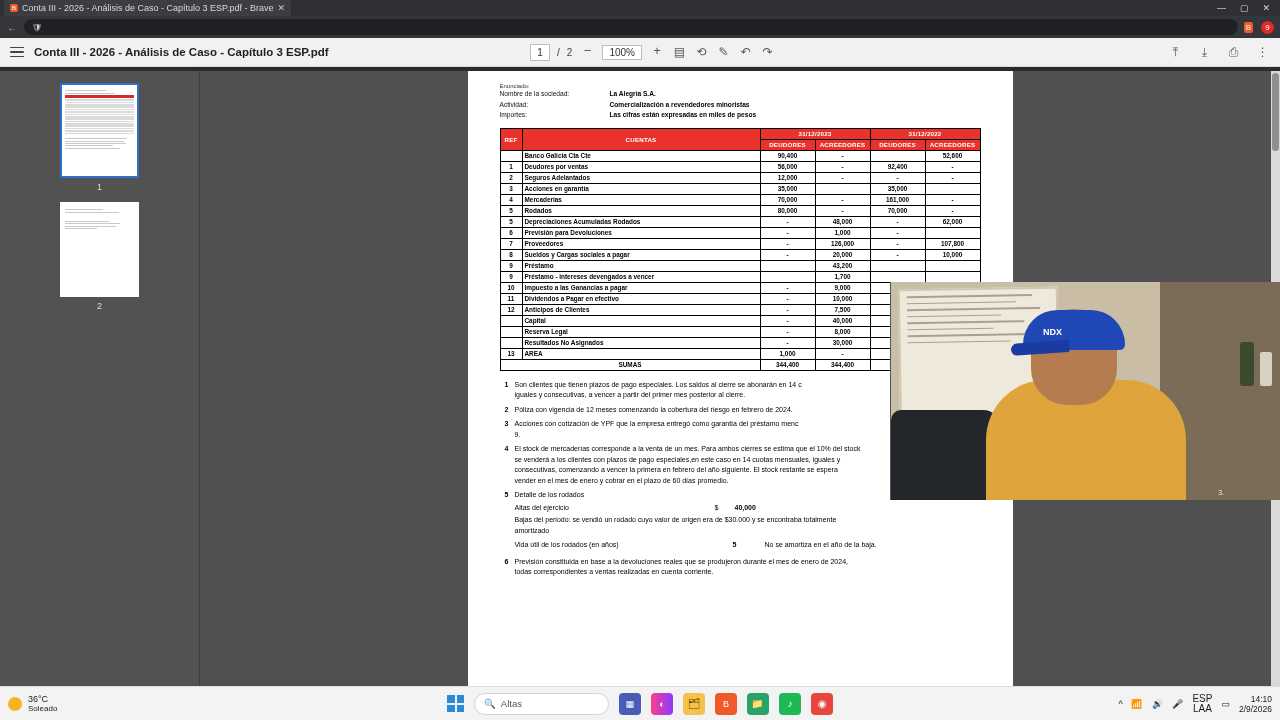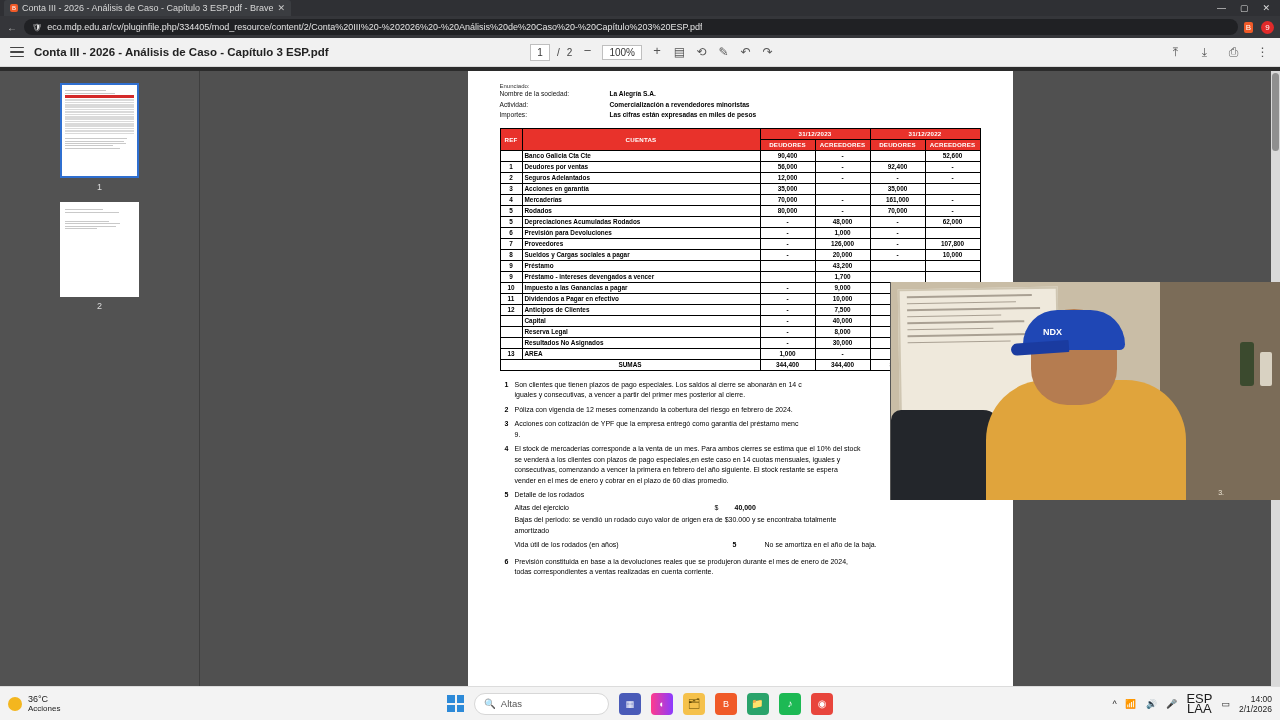--- a/index.html
+++ b/index.html
@@ -183,21 +183,21 @@
   }
   .win-logo { width: 17px; height: 17px; display: grid; grid-template-columns: 1fr 1fr; grid-gap: 2px; }
   .win-logo i { background: #2d8ad8; display: block; }
   .searchbox {
     width: 135px; height: 22px; background: #fff; border: 1px solid #d7d7d7;
     border-radius: 11px; display: flex; align-items: center; gap: 5px;
     padding: 0 9px; font-size: 9.5px; color: #555;
   }
   .tb-icon { width: 22px; height: 22px; border-radius: 4px; display: flex; align-items: center; justify-content: center; font-size: 12px; }
   .tb-right { margin-left: auto; display: flex; align-items: center; gap: 9px; font-size: 9px; color: #1b1b1b; }
-  .lang { line-height: 10px; text-align: center; font-size: 13px; }
+  .lang { line-height: 10px; text-align: center; font-size: 10px; }
   .clock { line-height: 10px; text-align: right; font-size: 8.5px; }
 
   
   .scroll-strip {
     position: absolute; right: 0; top: 71px; bottom: 34px; width: 9px; background: #d9d9d9;
   }
   .scroll-thumb { position: absolute; top: 2px; left: 1px; width: 7px; height: 78px; background: #8f8f8f; border-radius: 4px; }
 </style>
 </head>
 <body>
@@ -212,21 +212,20 @@
     <span>—</span>
     <span>▢</span>
     <span>✕</span>
   </div>
 </div>
 
 <div class="toolbar">
   <span class="nav-btn">←</span>
   <div class="urlbar">
     <span style="font-size:8px;">🛡</span>
-    <span class="url-text">eco.mdp.edu.ar/cv/pluginfile.php/334405/mod_resource/content/2/Conta%20III%20-%202026%20-%20Análisis%20de%20Caso%20-%20Capítulo%203%20ESP.pdf</span>
   </div>
   <div class="right-icons">
     <span class="brave-badge">B</span>
     <span class="circle-badge">9</span>
   </div>
 </div>
 
 <div class="pdf-toolbar">
   <div class="hamburger">
       <span></span>
@@ -574,21 +573,21 @@
   <div class="wc-cap-brim"></div>
   <div class="wc-cap-txt">NDX</div>
   <div class="wc-num">3.</div>
 </div>
 
 <div class="taskbar">
   <div class="weather">
     <div class="sun"></div>
     <div>
       <div>36°C</div>
-      <div style="font-size:8px">Acciones</div>
+      <div style="font-size:8px">Soleado</div>
     </div>
   </div>
 
   <div class="tb-center">
     <div class="win-logo">
         <i></i>
         <i></i>
         <i></i>
         <i></i>
       </div>
@@ -609,17 +608,17 @@
     <span>^</span>
     <span>📶</span>
     <span>🔊</span>
     <span>🎤</span>
     <span class="lang">
       <span>ESP</span><br>
       <span>LAA</span>
     </span>
     <span>▭</span>
     <span class="clock">
-      <span>14:00</span><br>
-      <span>2/1/2026</span>
+      <span>14:10</span><br>
+      <span>2/9/2026</span>
     </span>
   </div>
 </div>
 
 </body></html>

